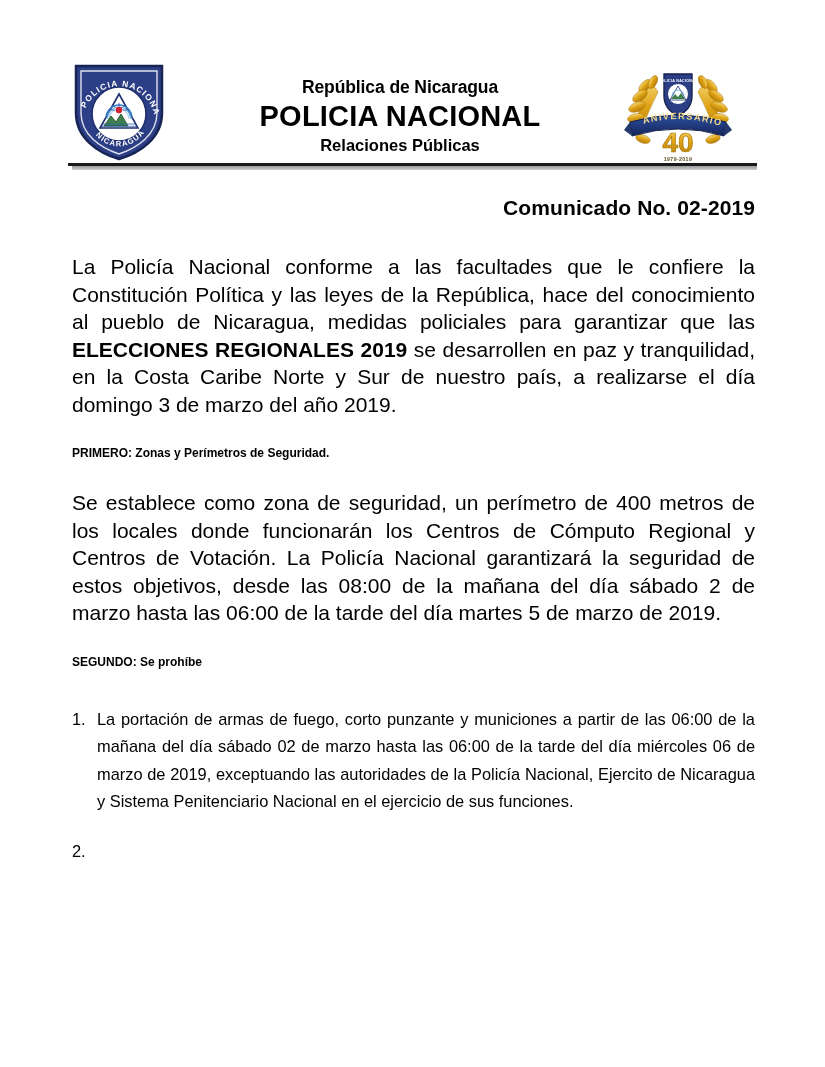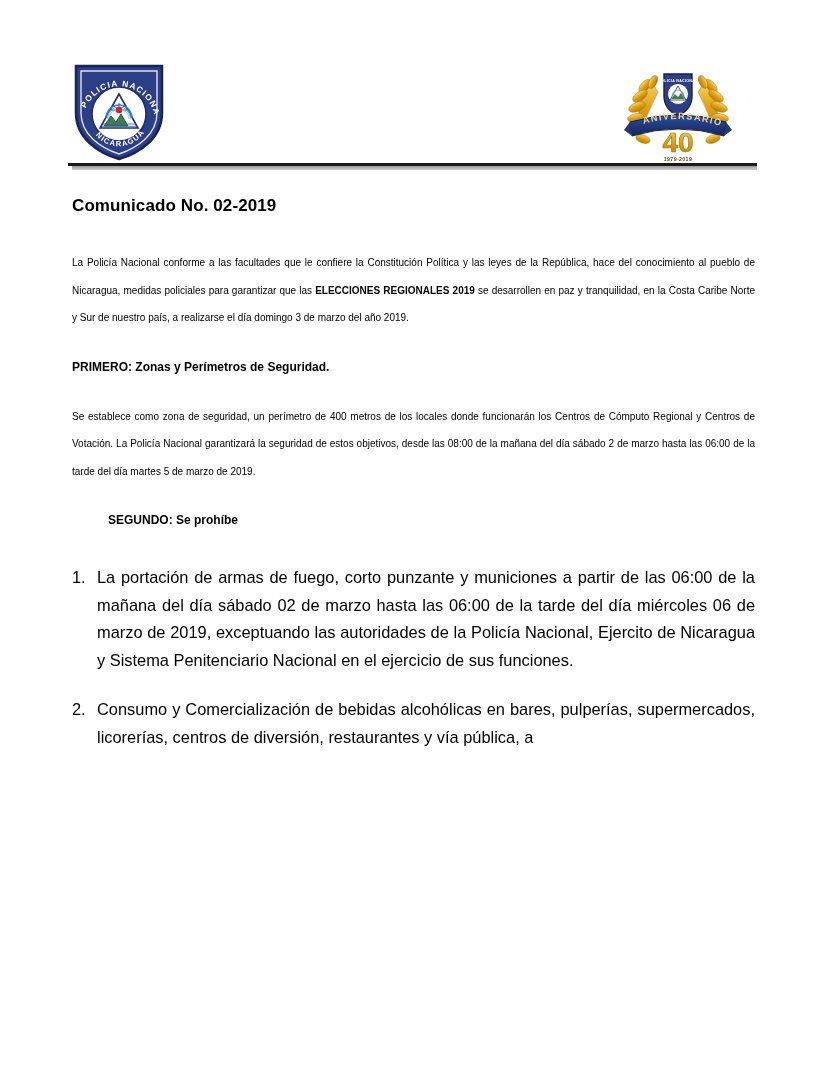--- a/index.html
+++ b/index.html
@@ -102,47 +102,46 @@
 
   
   .doc-body {
     position: absolute;
     left: 72px;
     top: 196px;
     width: 683px;
   }
 
   .doc-title {
-    font-size: 17px;
-    font-weight: bold;
-    text-align: left;
+    font-size: 21px;
+    font-weight: bold;
+    text-align: right;
     margin: 0 0 33px 0;
     letter-spacing: 0.1px;
   }
 
   p.para {
-    font-size: 10px;
+    font-size: 21px;
     line-height: 27.5px;
     text-align: justify;
     margin: 0 0 22px 0;
     -webkit-hyphens: none;
     hyphens: none;
   }
 
   p.heading {
     font-size: 12px;
     font-weight: bold;
     line-height: 27px;
     margin: 0 0 22px 0;
     text-align: left;
   }
 
   p.heading.segundo {
     margin-bottom: 30px;
-    margin-left: 36px;
   }
 
   b, strong { font-weight: bold; }
 
   ol.numbered {
     margin: 0;
     padding: 0;
     list-style: none;
   }
   ol.numbered li {
@@ -210,20 +209,25 @@
         <text font-family="Liberation Sans, sans-serif" font-size="8.4" font-weight="bold" fill="#ffffff" letter-spacing="1.1">
           <textPath href="#arcTop" startOffset="6%">POLICIA NACIONAL</textPath>
         </text>
 
         <text font-family="Liberation Sans, sans-serif" font-size="7.6" font-weight="bold" fill="#ffffff" letter-spacing="1.2">
           <textPath href="#arcBot" startOffset="16%">NICARAGUA</textPath>
         </text>
       </svg>
     </div>
 
+    <div class="header-titles">
+      <div class="ht-line1">República de Nicaragua</div>
+      <div class="ht-line2">POLICIA NACIONAL</div>
+      <div class="ht-line3">Relaciones Públicas</div>
+    </div>
 
     <div class="badge-right">
       <svg viewBox="0 0 116 106" width="116" height="106" xmlns="http://www.w3.org/2000/svg">
         <defs>
           <linearGradient id="goldg" x1="0" y1="0" x2="0" y2="1">
             <stop offset="0%" stop-color="#f7d774"></stop>
             <stop offset="45%" stop-color="#e0a417"></stop>
             <stop offset="100%" stop-color="#b57c08"></stop>
           </linearGradient>
           <linearGradient id="ribg" x1="0" y1="0" x2="0" y2="1">
@@ -296,18 +300,17 @@
 
     <p class="heading segundo">SEGUNDO: Se prohíbe</p>
 
     <ol class="numbered">
       <li>
         <span class="marker">1.</span>
         <span>La portación de armas de fuego, corto punzante y municiones a partir de las 06:00 de la mañana del día sábado 02 de marzo hasta las 06:00 de la tarde del día miércoles 06 de marzo de 2019, exceptuando las autoridades de la Policía Nacional, Ejercito de Nicaragua y Sistema Penitenciario Nacional en el ejercicio de sus funciones.</span>
       </li>
       <li>
         <span class="marker">2.</span>
-        <span>Consumo y Comercialización de bebidas alcohólicas en bares, pulperías, supermercados, licorerías, centros de diversión, restaurantes y vía pública, a</span>
       </li>
     </ol>
 
   </div>
 </div>
 
 </body></html>

